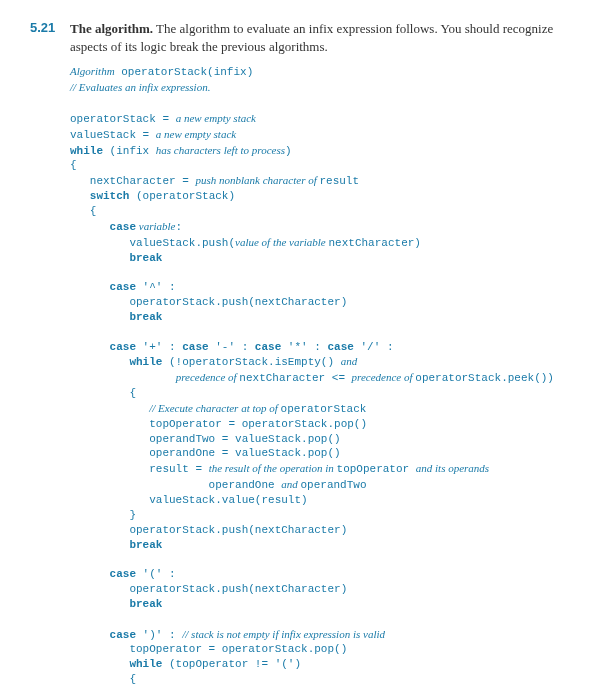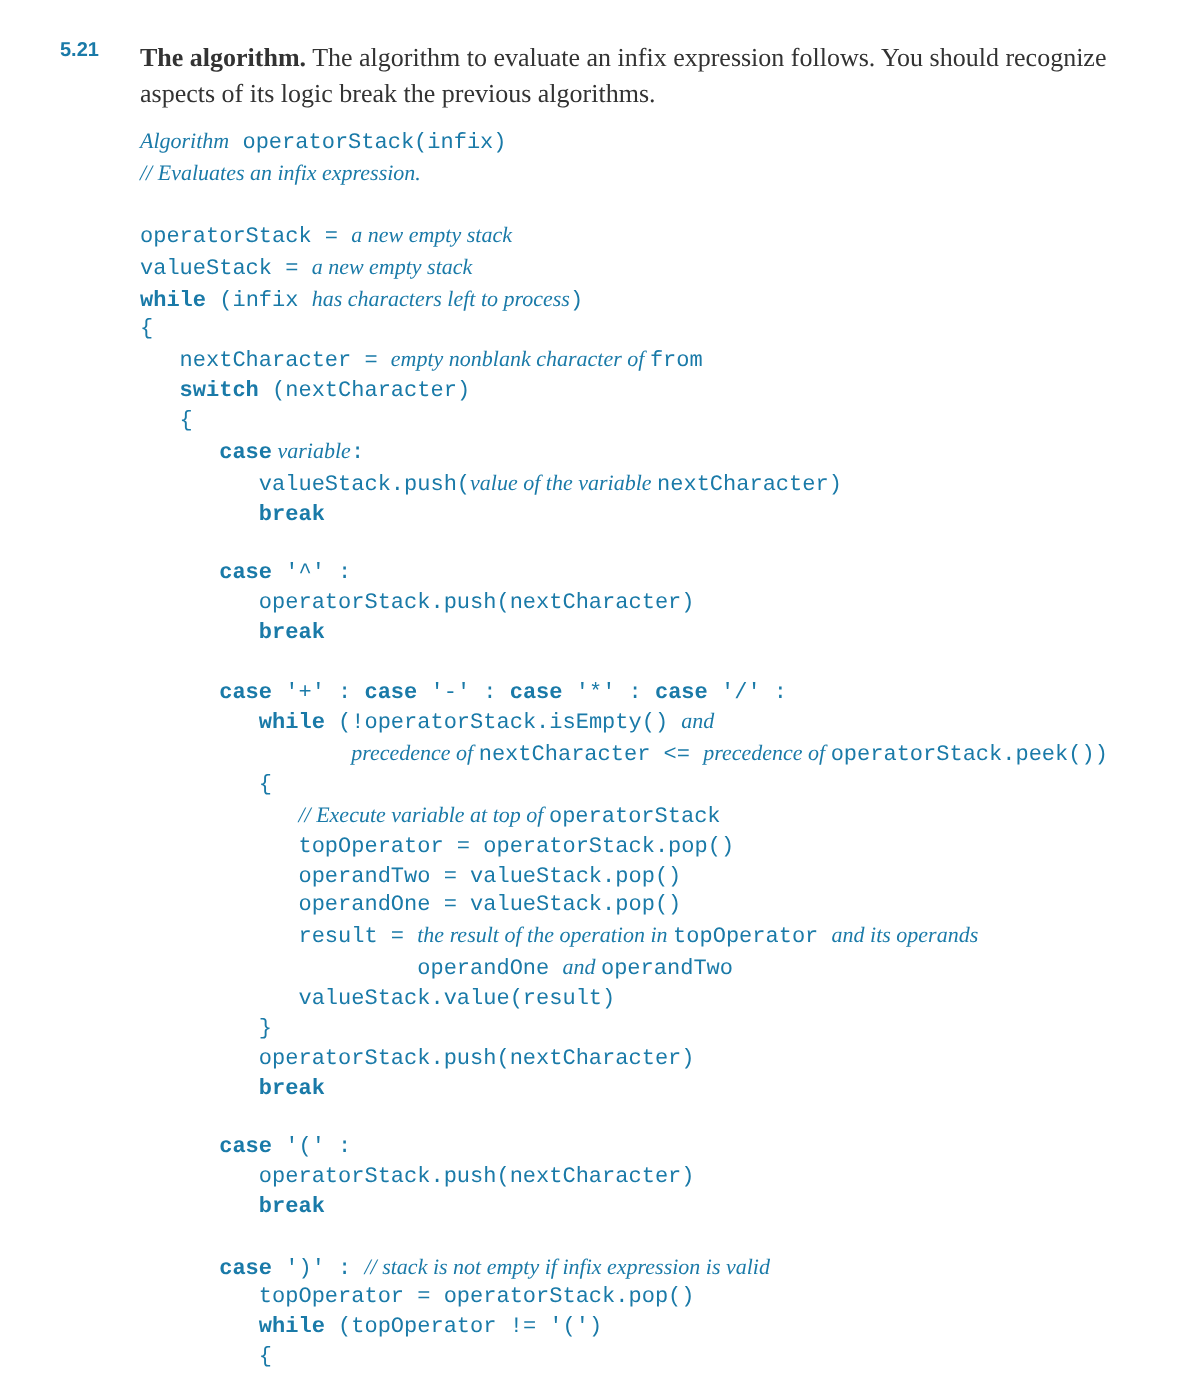--- a/index.html
+++ b/index.html
@@ -14,21 +14,21 @@
   }
   .header-row {
     display: flex;
     align-items: flex-start;
     margin-bottom: 8px;
   }
   .section-num {
     color: #1a7aa8;
     font-weight: bold;
     font-family: Arial, sans-serif;
-    font-size: 10px;
+    font-size: 13px;
     width: 40px;
     flex-shrink: 0;
   }
   .header-text {
     font-family: Georgia, serif;
     font-size: 13px;
     line-height: 1.4;
   }
   .header-text .bold {
     font-weight: bold;
@@ -57,36 +57,36 @@
   </div>
 </div>
 
 <div class="algo"><span class="kw it">Algorithm</span> <span class="code">operatorStack(infix)</span>
 <span class="cm">// Evaluates an infix expression.</span>
 
 <span class="code">operatorStack = </span><span class="it">a new empty stack</span>
 <span class="code">valueStack = </span><span class="it">a new empty stack</span>
 <span class="kw">while</span><span class="code"> (infix </span><span class="it">has characters left to process</span><span class="code">)</span>
 <span class="code">{</span>
-<span class="code">   nextCharacter = </span><span class="it">empty nonblank character of </span><span class="code">from</span>
-<span class="kw">   switch</span><span class="code"> (nextCharacter)</span>
+<span class="code">   nextCharacter = </span><span class="it">push nonblank character of </span><span class="code">result</span>
+<span class="kw">   switch</span><span class="code"> (operatorStack)</span>
 <span class="code">   {</span>
 <span class="kw">      case</span><span class="it"> variable</span><span class="code">:</span>
 <span class="code">         valueStack.push(</span><span class="it">value of the variable </span><span class="code">nextCharacter)</span>
 <span class="kw">         break</span>
 
 <span class="kw">      case</span><span class="code"> '^' :</span>
 <span class="code">         operatorStack.push(nextCharacter)</span>
 <span class="kw">         break</span>
 
 <span class="kw">      case</span><span class="code"> '+' : </span><span class="kw">case</span><span class="code"> '-' : </span><span class="kw">case</span><span class="code"> '*' : </span><span class="kw">case</span><span class="code"> '/' :</span>
 <span class="kw">         while</span><span class="code"> (!operatorStack.isEmpty() </span><span class="it">and</span>
 <span class="code">                </span><span class="it">precedence of </span><span class="code">nextCharacter &lt;= </span><span class="it">precedence of </span><span class="code">operatorStack.peek())</span>
 <span class="code">         {</span>
-<span class="code">            </span><span class="cm">// Execute variable at top of </span><span class="code">operatorStack</span>
+<span class="code">            </span><span class="cm">// Execute character at top of </span><span class="code">operatorStack</span>
 <span class="code">            topOperator = operatorStack.pop()</span>
 <span class="code">            operandTwo = valueStack.pop()</span>
 <span class="code">            operandOne = valueStack.pop()</span>
 <span class="code">            result = </span><span class="it">the result of the operation in </span><span class="code">topOperator </span><span class="it">and its operands</span>
 <span class="code">                     operandOne </span><span class="it">and </span><span class="code">operandTwo</span>
 <span class="code">            valueStack.value(result)</span>
 <span class="code">         }</span>
 <span class="code">         operatorStack.push(nextCharacter)</span>
 <span class="kw">         break</span>
 

